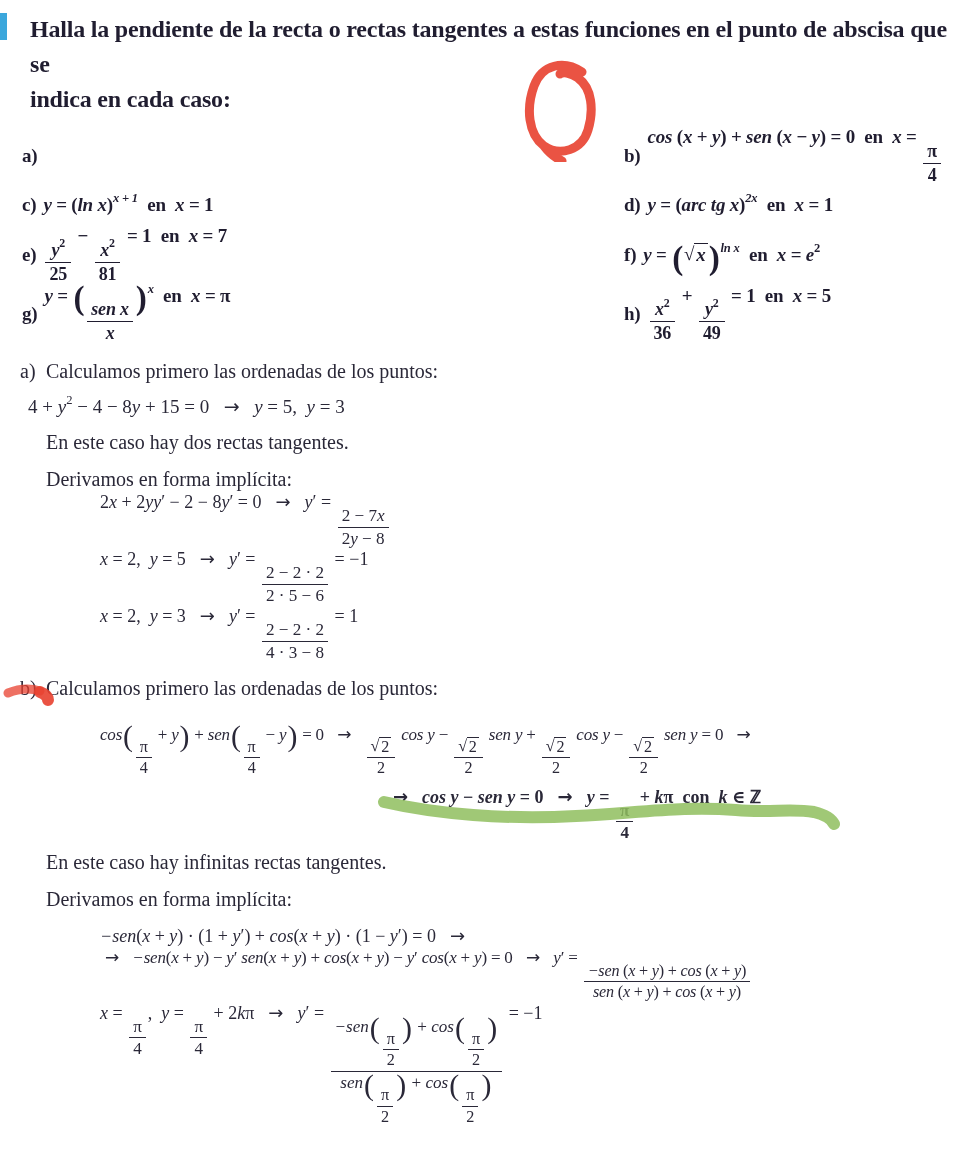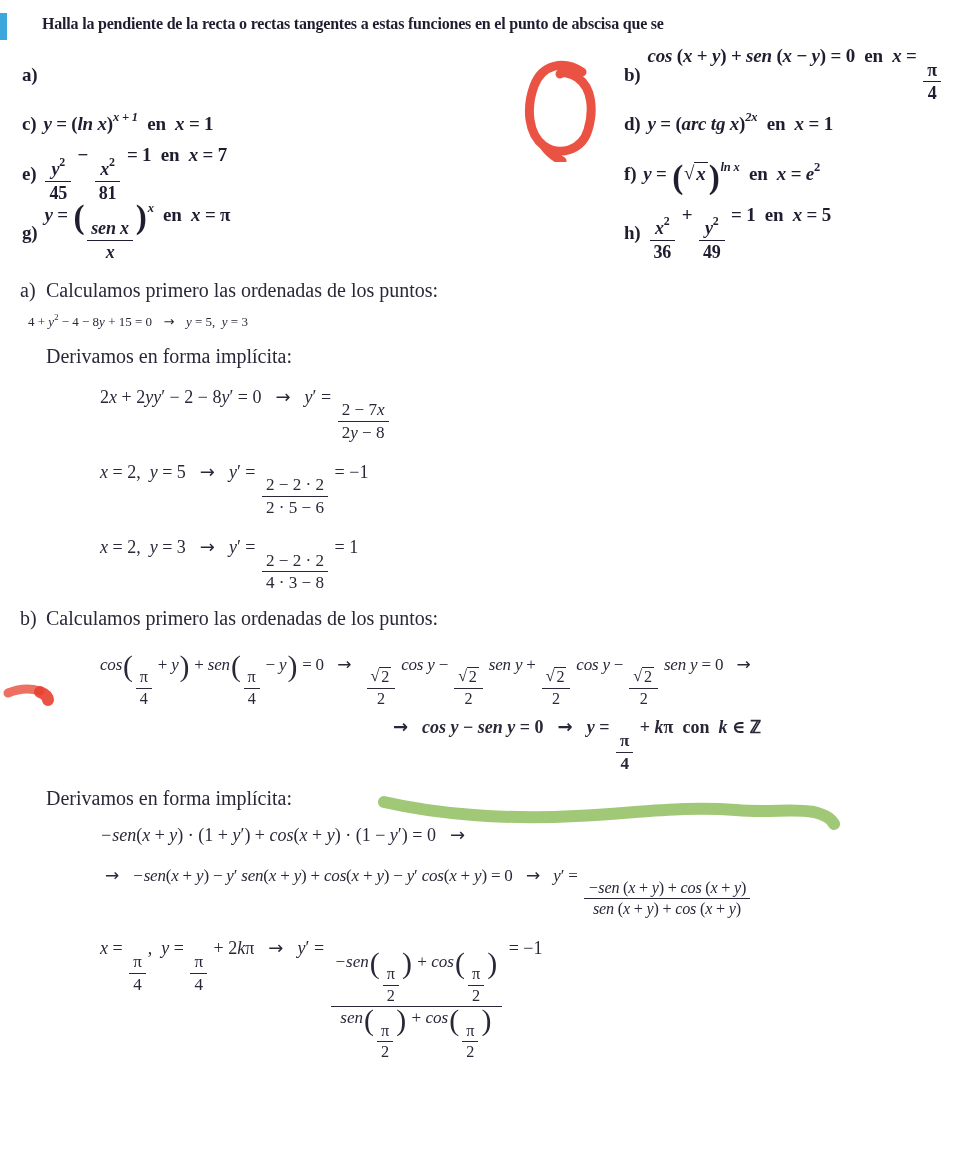--- a/index.html
+++ b/index.html
@@ -1,42 +1,42 @@
 <!DOCTYPE html>
 <html><head>
 <meta charset="utf-8">
 <style>
   html,body{margin:0;padding:0;background:#ffffff;}
   body{width:957px;height:1159px;overflow:hidden;
        font-family:"Liberation Serif","DejaVu Serif",serif;color:#2a2838;}
   .page{position:relative;width:957px;height:1159px;background:#fff;}
 
   
-  .header{padding:12px 8px 0 30px;font-weight:bold;font-size:16px;line-height:1.45;
-          letter-spacing:-0.2px;color:#201d30;margin-left:12px;}
+  .header{padding:12px 8px 0 30px;font-weight:bold;font-size:24px;line-height:1.45;
+          letter-spacing:-0.2px;color:#201d30;}
 
   
   .problems{margin:10px 0 0 22px;font-weight:bold;font-size:19px;color:#201d30;letter-spacing:-0.2px;}
   .prow{display:flex;align-items:center;}
   .prow.h50{min-height:50px;}
   .prow.h40{min-height:40px;}
   .prow.h58{min-height:58px;}
   .prow.h60{min-height:60px;}
   .pcell{display:flex;align-items:center;}
   .pcell.left{flex:0 0 548px;}
   .plabel{margin-right:7px;}
 
   
   .sol-head{display:flex;margin:14px 0 0 20px;font-size:20px;}
   .slabel{flex:0 0 26px;}
   .note{margin:12px 0 0 46px;font-size:20px;}
   .eq{margin:12px 0 0 100px;font-size:18px;line-height:1.25;}
   .eq.sm{font-size:17px;letter-spacing:-0.2px;}
   .eq.indent2{margin-left:388px;}
-  .eq.gap{margin-top:18px;}
+  .eq.gap{margin-top:0;}
 
   
   .mi{font-style:italic;}
   .mu{font-style:normal;}
   sup.mi,sup.mu{font-size:0.66em;position:relative;top:-0.15em;line-height:0;}
   sup.mi{font-style:italic;text-align:right;}
   .frac{display:inline-grid;vertical-align:-0.75em;line-height:1.15;text-align:center;
         font-size:0.95em;margin:0 2px;}
   .frac>.num{grid-column:1;padding:0 4px 1px;}
   .frac>.den{grid-column:1;border-top:1.4px solid currentColor;padding:1px 4px 0;}
@@ -66,20 +66,21 @@
     <path d="M6 11 C 16 7, 28 6, 38 9" fill="none" stroke-width="9" stroke-linecap="round" opacity="0.75" stroke="#e8402f"></path>
     <path d="M38 10 C 43 12, 46 15, 46 18" fill="none" stroke-width="12" stroke-linecap="round" opacity="0.9" stroke="#e8402f"></path>
   </svg>
 
   <svg class="annot" style="left:376px;top:790px" width="470" height="44" viewBox="0 0 470 44">
     <path d="M8 12 C 60 24, 130 30, 200 26 C 270 22, 310 16, 360 20 C 395 23, 415 18, 438 22 C 450 25, 456 30, 458 34" fill="none" stroke-width="12" stroke-linecap="round" opacity="0.85" stroke="#8fbe5e"></path>
   </svg>
 
   <div class="header">
     <div>Halla la pendiente de la recta o rectas tangentes a estas funciones en el punto de abscisa que se</div>
+    <div>indica en cada caso:</div>
   </div>
 
   <div class="problems">
     <div class="prow h50">
       <div class="pcell left">
         <span class="plabel">a)</span>
       </div>
       <div class="pcell" style="padding-left:54px;">
         <span class="plabel">b)</span>
         <span><span class="mi">cos</span><span class="mu"> (</span><span class="mi">x</span><span class="mu"> + </span><span class="mi">y</span><span class="mu">) + </span><span class="mi">sen</span><span class="mu"> (</span><span class="mi">x</span><span class="mu"> − </span><span class="mi">y</span><span class="mu">) = 0 en </span><span class="mi">x</span><span class="mu"> = </span><span class="frac">
@@ -96,21 +97,21 @@
       <div class="pcell" style="padding-left:54px;">
         <span class="plabel">d)</span>
         <span><span class="mi">y</span><span class="mu"> = (</span><span class="mi">arc tg x</span><span class="mu">)</span><sup class="mi">2x</sup><span class="mu"> en </span><span class="mi">x</span><span class="mu"> = 1</span></span>
       </div>
     </div>
     <div class="prow h58">
       <div class="pcell left">
         <span class="plabel">e)</span>
         <span><span class="frac">
               <span class="num"><span class="mi">y</span><sup class="mu">2</sup></span>
-              <span class="den"><span class="mu">45</span></span>
+              <span class="den"><span class="mu">25</span></span>
             </span><span class="mu"> − </span><span class="frac">
               <span class="num"><span class="mi">x</span><sup class="mu">2</sup></span>
               <span class="den"><span class="mu">81</span></span>
             </span><span class="mu"> = 1 en </span><span class="mi">x</span><span class="mu"> = 7</span></span>
       </div>
       <div class="pcell" style="padding-left:54px;">
         <span class="plabel">f)</span>
         <span><span class="mi">y</span><span class="mu"> = </span><span class="bigp">(</span><span class="sqrt">
               <span class="rad">√</span>
               <span class="sqbar"><span class="mi">x</span></span>
@@ -136,21 +137,22 @@
             </span><span class="mu"> = 1 en </span><span class="mi">x</span><span class="mu"> = 5</span></span>
       </div>
     </div>
   </div>
 
   <div>
     <div class="sol-head" style="margin-top:16px;">
       <span class="slabel">a)</span>
       <span>Calculamos primero las ordenadas de los puntos:</span>
     </div>
-    <div class="eq" style="font-size:13px;margin-left:28px;"><span class="mu">4 + </span><span class="mi">y</span><sup class="mu">2</sup><span class="mu"> − 4 − 8</span><span class="mi">y</span><span class="mu"> + 15 = 0 </span><span class="arr">→</span><span class="mu"> </span><span class="mi">y</span><span class="mu"> = 5, </span><span class="mi">y</span><span class="mu"> = 3</span></div>
+    <div class="eq" style="font-size:19px;margin-left:28px;"><span class="mu">4 + </span><span class="mi">y</span><sup class="mu">2</sup><span class="mu"> − 4 − 8</span><span class="mi">y</span><span class="mu"> + 15 = 0 </span><span class="arr">→</span><span class="mu"> </span><span class="mi">y</span><span class="mu"> = 5, </span><span class="mi">y</span><span class="mu"> = 3</span></div>
+    <div class="note">En este caso hay dos rectas tangentes.</div>
     <div class="note" style="margin-top:14px;">Derivamos en forma implícita:</div>
     <div class="eq gap"><span class="mu">2</span><span class="mi">x</span><span class="mu"> + 2</span><span class="mi">yy</span><span class="mu">′ − 2 − 8</span><span class="mi">y</span><span class="mu">′ = 0 </span><span class="arr">→</span><span class="mu"> </span><span class="mi">y</span><span class="mu">′ = </span><span class="frac">
           <span class="num"><span class="mu">2 − 7</span><span class="mi">x</span></span>
           <span class="den"><span class="mu">2</span><span class="mi">y</span><span class="mu"> − 8</span></span>
         </span></div>
     <div class="eq gap"><span class="mi">x</span><span class="mu"> = 2, </span><span class="mi">y</span><span class="mu"> = 5 </span><span class="arr">→</span><span class="mu"> </span><span class="mi">y</span><span class="mu">′ = </span><span class="frac">
           <span class="num"><span class="mu">2 − 2 · 2</span></span>
           <span class="den"><span class="mu">2 · 5 − 6</span></span>
         </span><span class="mu"> = −1</span></div>
     <div class="eq gap"><span class="mi">x</span><span class="mu"> = 2, </span><span class="mi">y</span><span class="mu"> = 3 </span><span class="arr">→</span><span class="mu"> </span><span class="mi">y</span><span class="mu">′ = </span><span class="frac">
@@ -192,20 +194,21 @@
           <span class="num"><span class="sqrt">
               <span class="rad">√</span>
               <span class="sqbar"><span class="mu">2</span></span>
             </span></span>
           <span class="den"><span class="mu">2</span></span>
         </span><span class="mu"> </span><span class="mi">sen y</span><span class="mu"> = 0 </span><span class="arr">→</span></div>
     <div class="eq indent2" style="margin-top:8px;font-weight:bold;"><span class="arr">→</span><span class="mu"> </span><span class="mi">cos y</span><span class="mu"> − </span><span class="mi">sen y</span><span class="mu"> = 0 </span><span class="arr">→</span><span class="mu"> </span><span class="mi">y</span><span class="mu"> = </span><span class="frac">
           <span class="num"><span class="mu">π</span></span>
           <span class="den"><span class="mu">4</span></span>
         </span><span class="mu"> + </span><span class="mi">k</span><span class="mu">π con </span><span class="mi">k</span><span class="mu"> ∈ ℤ</span></div>
+    <div class="note" style="margin-top:8px;">En este caso hay infinitas rectas tangentes.</div>
     <div class="note" style="margin-top:14px;">Derivamos en forma implícita:</div>
     <div class="eq" style="margin-top:14px;"><span class="mi">−sen</span><span class="mu">(</span><span class="mi">x</span><span class="mu"> + </span><span class="mi">y</span><span class="mu">) · (1 + </span><span class="mi">y</span><span class="mu">′) + </span><span class="mi">cos</span><span class="mu">(</span><span class="mi">x</span><span class="mu"> + </span><span class="mi">y</span><span class="mu">) · (1 − </span><span class="mi">y</span><span class="mu">′) = 0 </span><span class="arr">→</span></div>
     <div class="eq sm gap"><span class="arr">→</span><span class="mu"> </span><span class="mi">−sen</span><span class="mu">(</span><span class="mi">x</span><span class="mu"> + </span><span class="mi">y</span><span class="mu">) − </span><span class="mi">y</span><span class="mu">′ </span><span class="mi">sen</span><span class="mu">(</span><span class="mi">x</span><span class="mu"> + </span><span class="mi">y</span><span class="mu">) + </span><span class="mi">cos</span><span class="mu">(</span><span class="mi">x</span><span class="mu"> + </span><span class="mi">y</span><span class="mu">) − </span><span class="mi">y</span><span class="mu">′ </span><span class="mi">cos</span><span class="mu">(</span><span class="mi">x</span><span class="mu"> + </span><span class="mi">y</span><span class="mu">) = 0 </span><span class="arr">→</span><span class="mu"> </span><span class="mi">y</span><span class="mu">′ = </span><span class="frac">
           <span class="num"><span class="mi">−sen</span><span class="mu"> (</span><span class="mi">x</span><span class="mu"> + </span><span class="mi">y</span><span class="mu">) + </span><span class="mi">cos</span><span class="mu"> (</span><span class="mi">x</span><span class="mu"> + </span><span class="mi">y</span><span class="mu">)</span></span>
           <span class="den"><span class="mi">sen</span><span class="mu"> (</span><span class="mi">x</span><span class="mu"> + </span><span class="mi">y</span><span class="mu">) + </span><span class="mi">cos</span><span class="mu"> (</span><span class="mi">x</span><span class="mu"> + </span><span class="mi">y</span><span class="mu">)</span></span>
         </span></div>
     <div class="eq gap"><span class="mi">x</span><span class="mu"> = </span><span class="frac">
           <span class="num"><span class="mu">π</span></span>
           <span class="den"><span class="mu">4</span></span>
         </span><span class="mu">, </span><span class="mi">y</span><span class="mu"> = </span><span class="frac">

